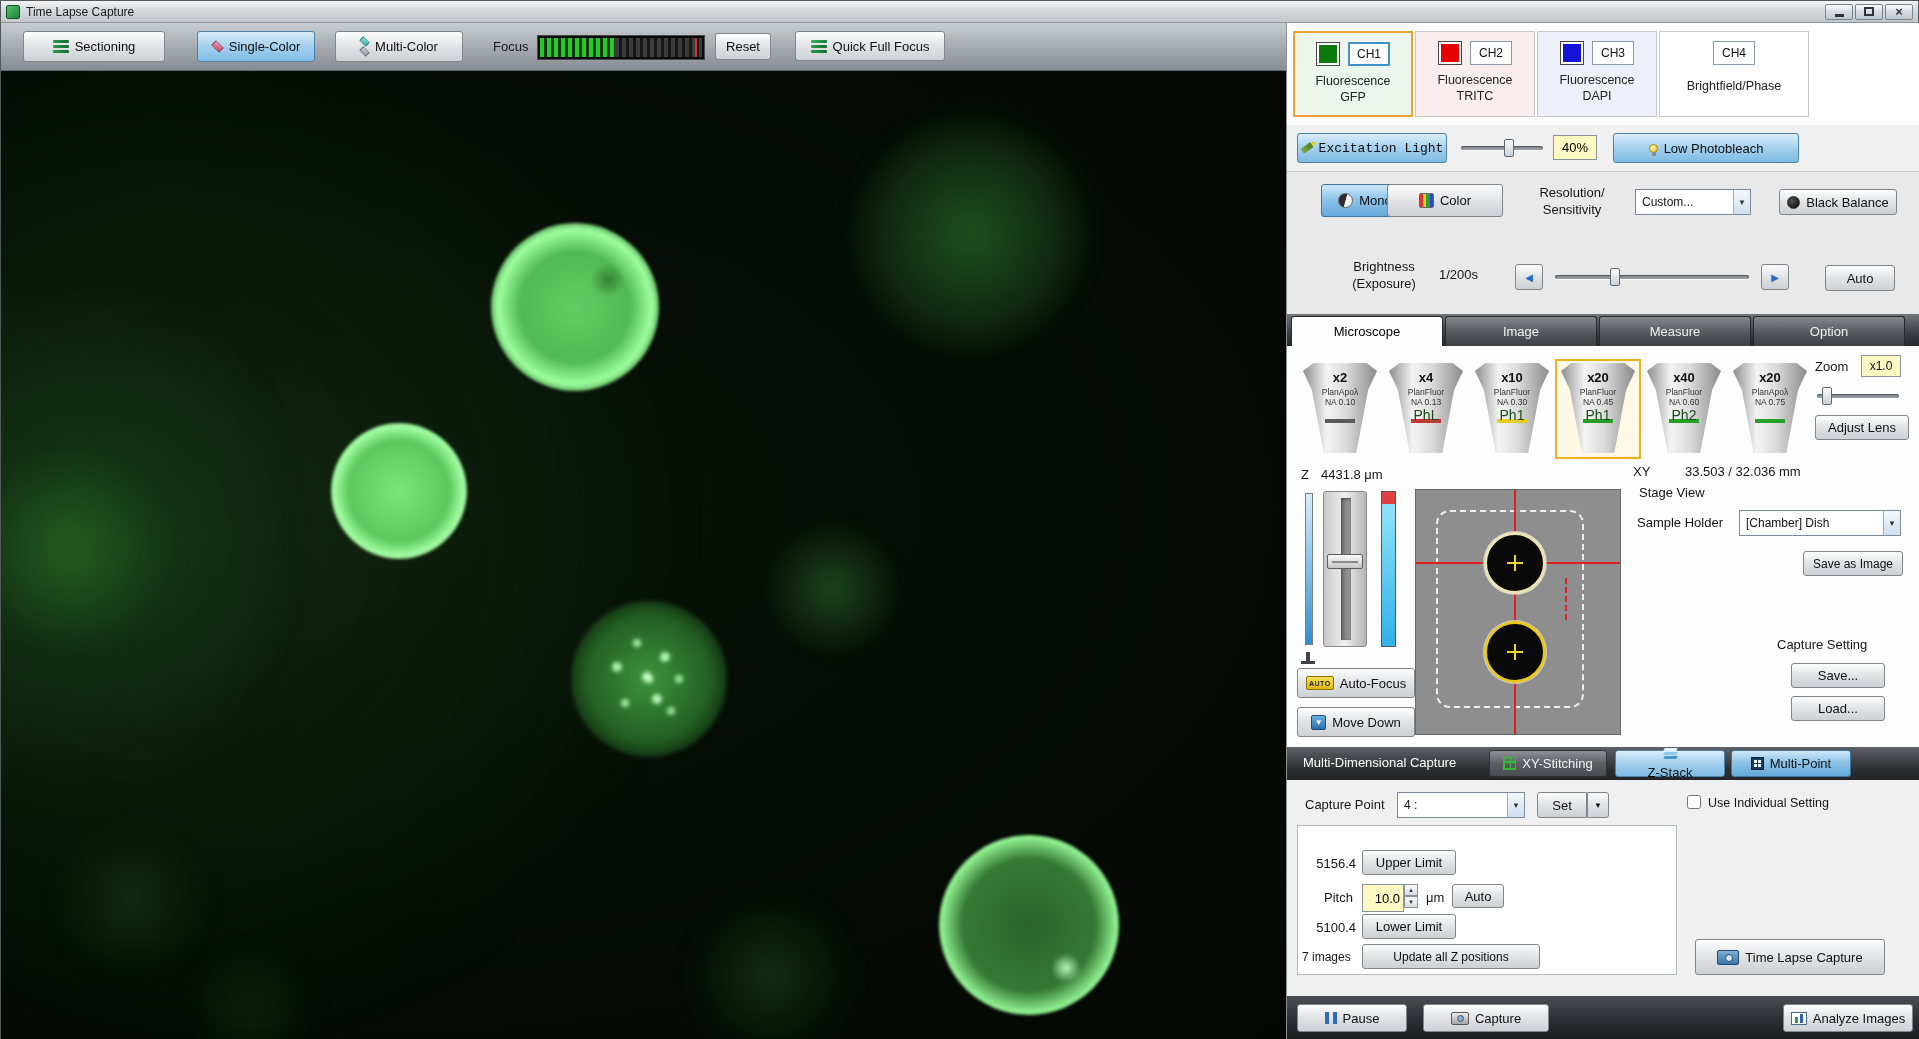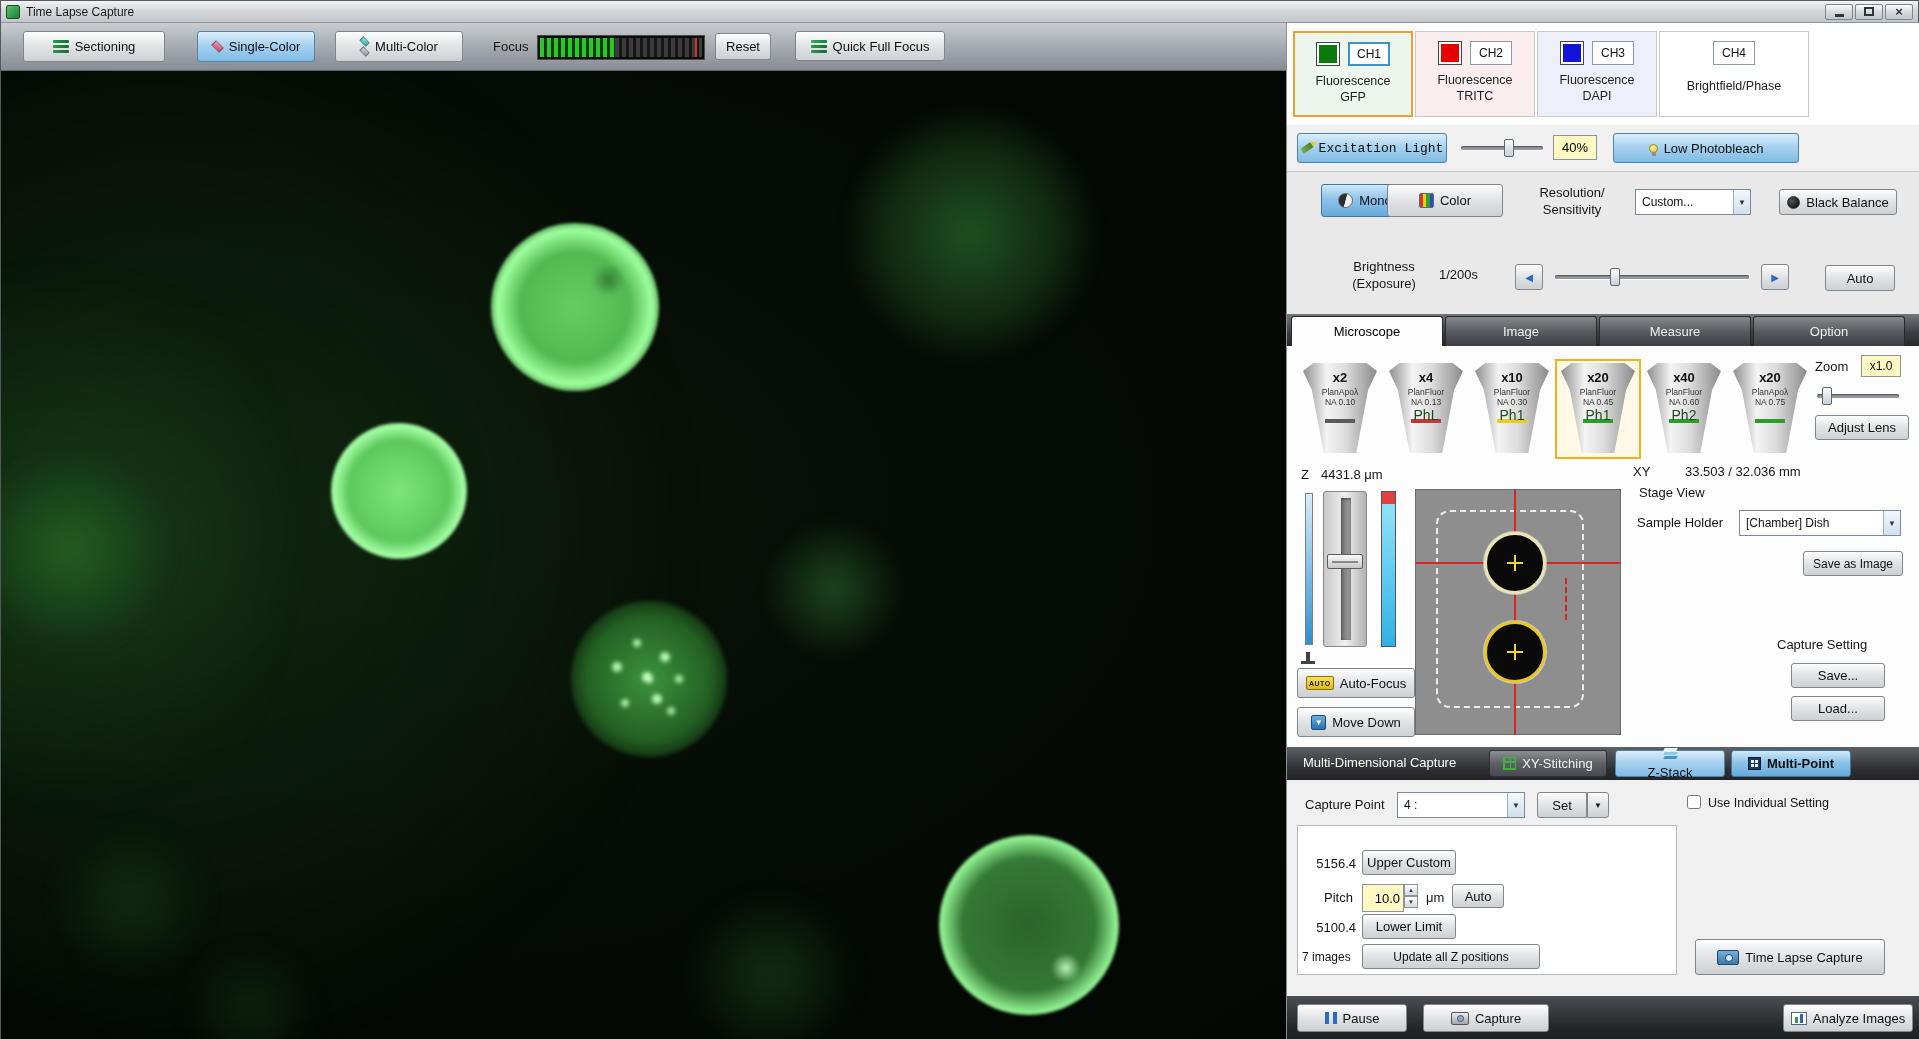--- a/index.html
+++ b/index.html
@@ -488,21 +488,21 @@
         <span>XY-Stitching</span>
       </button>
       <button class="btn btn-blue abs" style="left:328px;top:3px;width:110px;height:27px;flex-direction:column;">
         <span class="icon i-zstack">
           <b style="background:#e8f4fc;"></b>
             <b style="background:#8ec8ec;"></b>
             <b style="background:#4894c8;"></b>
         </span>
         <span>Z-Stack</span>
       </button>
-      <button class="btn btn-blue2 abs" style="left:444px;top:3px;width:120px;height:27px;font-weight:bold;">
+      <button class="btn btn-blue2 abs" style="left:444px;top:3px;width:120px;height:27px;">
         <span class="icon i-mpoint">
           <i style="left:2px;top:2px;"></i>
             <i style="right:2px;top:2px;"></i>
             <i style="left:2px;bottom:2px;"></i>
             <i style="right:2px;bottom:2px;"></i>
         </span>
         <span>Multi-Point</span>
       </button>
     </div>
 
@@ -514,21 +514,21 @@
     <button class="btn abs" style="left:250px;top:769px;width:50px;height:26px;border-radius:3px 0 0 3px;">
       <span>Set</span>
     </button>
     <button class="btn abs" style="left:300px;top:769px;width:22px;height:26px;border-radius:0 3px 3px 0;font-size:8px;">
       <span>▼</span>
     </button>
 
     <div class="groupbox abs" style="left:10px;top:802px;width:380px;height:150px;">
       <span class="lbl" style="left:6px;top:30px;width:52px;text-align:right;">5156.4</span>
       <button class="btn abs" style="left:64px;top:24px;width:94px;height:25px;">
-        <span>Upper Custom</span>
+        <span>Upper Limit</span>
       </button>
       <span class="lbl" style="left:26px;top:64px;">Pitch</span>
       <input class="field abs" style="left: 64px; top: 58px; width: 42px; height: 28px; text-align: right; padding-right: 3px;" value="10.0">
       <div class="spin abs" style="left:106px;top:58px;">
         <b>▲</b>
         <b>▼</b>
       </div>
       <span class="lbl" style="left:128px;top:64px;">μm</span>
       <button class="btn abs" style="left:154px;top:58px;width:52px;height:24px;">
         <span>Auto</span>

